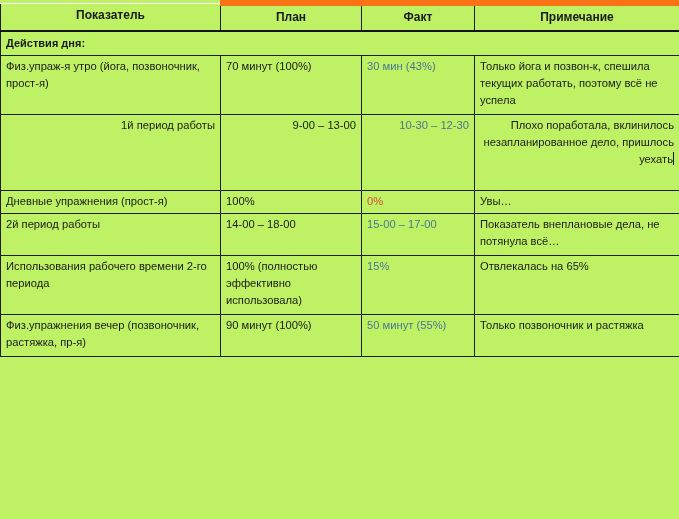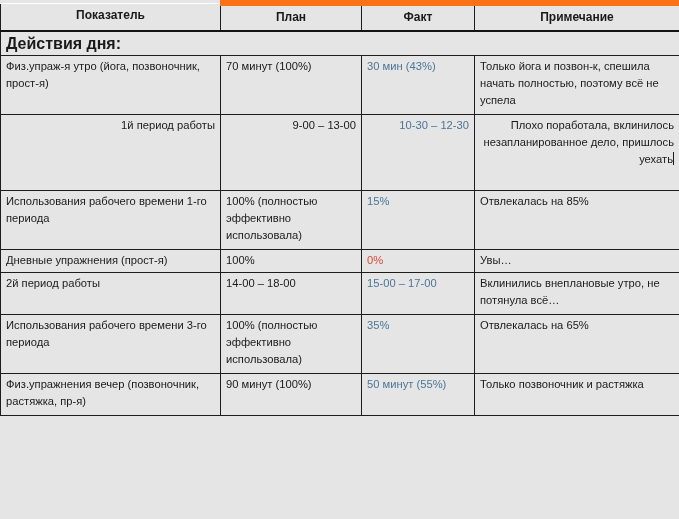--- a/index.html
+++ b/index.html
@@ -11,21 +11,21 @@
     width: 679px;
     height: 519px;
     font-family: "Liberation Sans", "DejaVu Sans", sans-serif;
     color: #1a1a1a;
     overflow: hidden;
   }
   .sheet {
     width: 679px;
     height: 519px;
     position: relative;
-    background: #e5e5e5;
+    background: #bef264;
     box-sizing: border-box;
   }
   table.marathon {
     border-collapse: collapse;
     table-layout: fixed;
     width: 679px;
     font-size: 11.2px;
     line-height: 17px;
   }
   table.marathon col.c1 { width: 220px; }
@@ -49,21 +49,21 @@
     padding-bottom: 4px;
     border-top: 6px solid #f97316;
     border-bottom: 2px solid #141414;
   }
   tr.head th.blank {
     border-top: 1px solid #ffffff;
   }
   
   tr.section td {
     font-weight: bold;
-    font-size: 16px;
+    font-size: 11px;
     padding-top: 3px;
     padding-bottom: 3px;
   }
 
   .plan   { color: #1a1a1a; }
   .fact-blue { color: #4b7697; }
   .fact-red  { color: #d94a3a; }
   .note   { color: #1a1a1a; }
 
   
@@ -104,55 +104,49 @@
 
       <tr class="section">
         <td colspan="4">Действия дня:</td>
       </tr>
 
 
       <tr class="h3">
         <td>Физ.упраж-я утро (йога, позвоночник, прост-я)</td>
         <td class="plan">70 минут (100%)</td>
         <td class="fact-blue">30 мин (43%)</td>
-        <td class="note">Только йога и позвон-к, спешила начать полностью, поэтому всё не успела</td>
+        <td class="note">Только йога и позвон-к, спешила текущих работать, поэтому всё не успела</td>
       </tr>
 
       <tr class="h4">
         <td>1й период работы</td>
         <td class="plan">9-00 – 13-00</td>
         <td class="fact-blue">10-30 – 12-30</td>
         <td class="note"><span>Плохо поработала, вклинилось незапланированное дело, пришлось уехать</span><span class="caret"></span></td>
       </tr>
 
-      <tr class="h3">
-        <td>Использования рабочего времени 1-го периода</td>
-        <td class="plan">100% (полностью эффективно использовала)</td>
-        <td class="fact-blue">15%</td>
-        <td class="note">Отвлекалась на 85%</td>
-      </tr>
 
       <tr class="h1">
         <td>Дневные упражнения (прост-я)</td>
         <td class="plan">100%</td>
         <td class="fact-red">0%</td>
         <td class="note">Увы…</td>
       </tr>
 
       <tr class="h2">
         <td>2й период работы</td>
         <td class="plan">14-00 – 18-00</td>
         <td class="fact-blue">15-00 – 17-00</td>
-        <td class="note">Вклинились внеплановые утро, не потянула всё…</td>
+        <td class="note">Показатель внеплановые дела, не потянула всё…</td>
       </tr>
 
       <tr class="h3">
-        <td>Использования рабочего времени 3-го периода</td>
+        <td>Использования рабочего времени 2-го периода</td>
         <td class="plan">100% (полностью эффективно использовала)</td>
-        <td class="fact-blue">35%</td>
+        <td class="fact-blue">15%</td>
         <td class="note">Отвлекалась на 65%</td>
       </tr>
 
 
 
       <tr class="h2">
         <td>Физ.упражнения вечер (позвоночник, растяжка, пр-я)</td>
         <td class="plan">90 минут (100%)</td>
         <td class="fact-blue">50 минут (55%)</td>
         <td class="note">Только позвоночник и растяжка</td>

